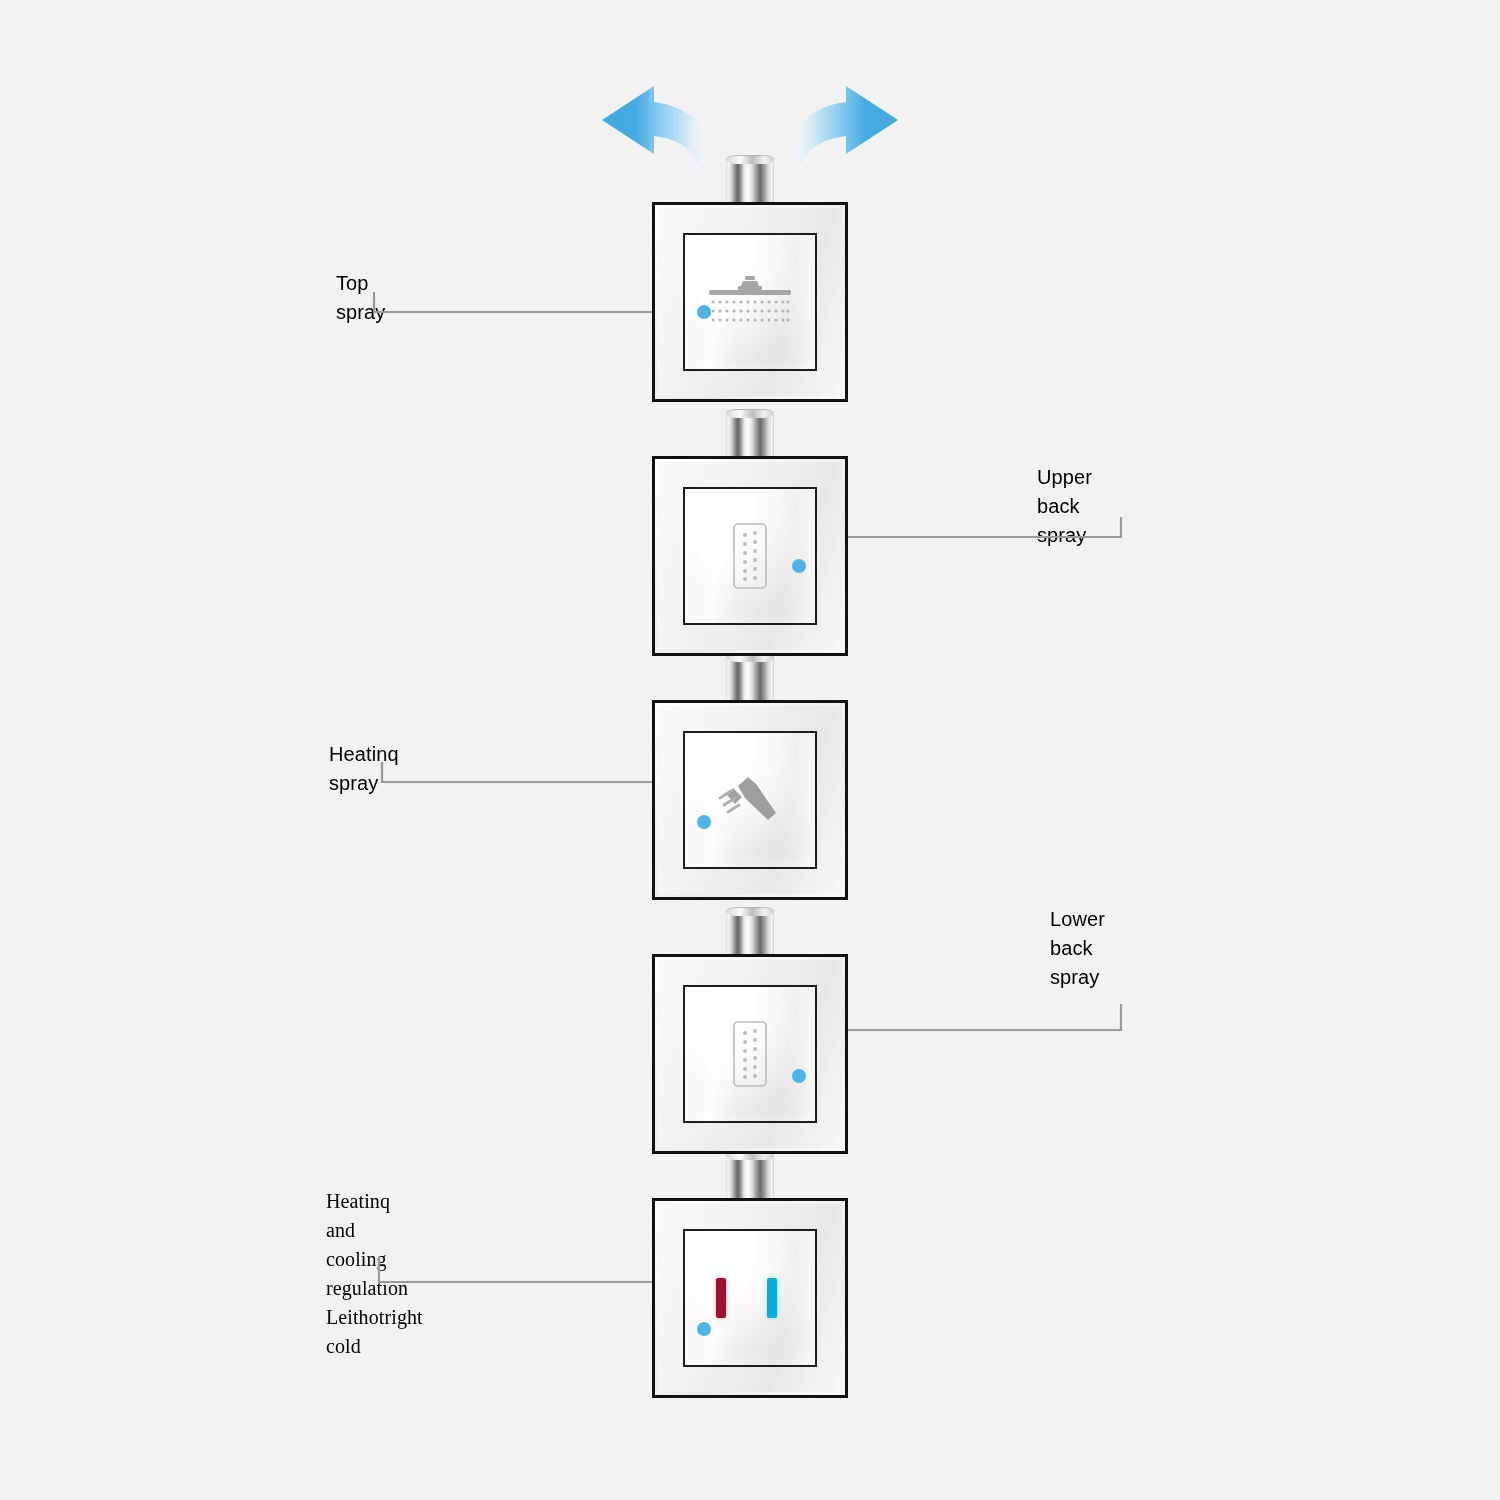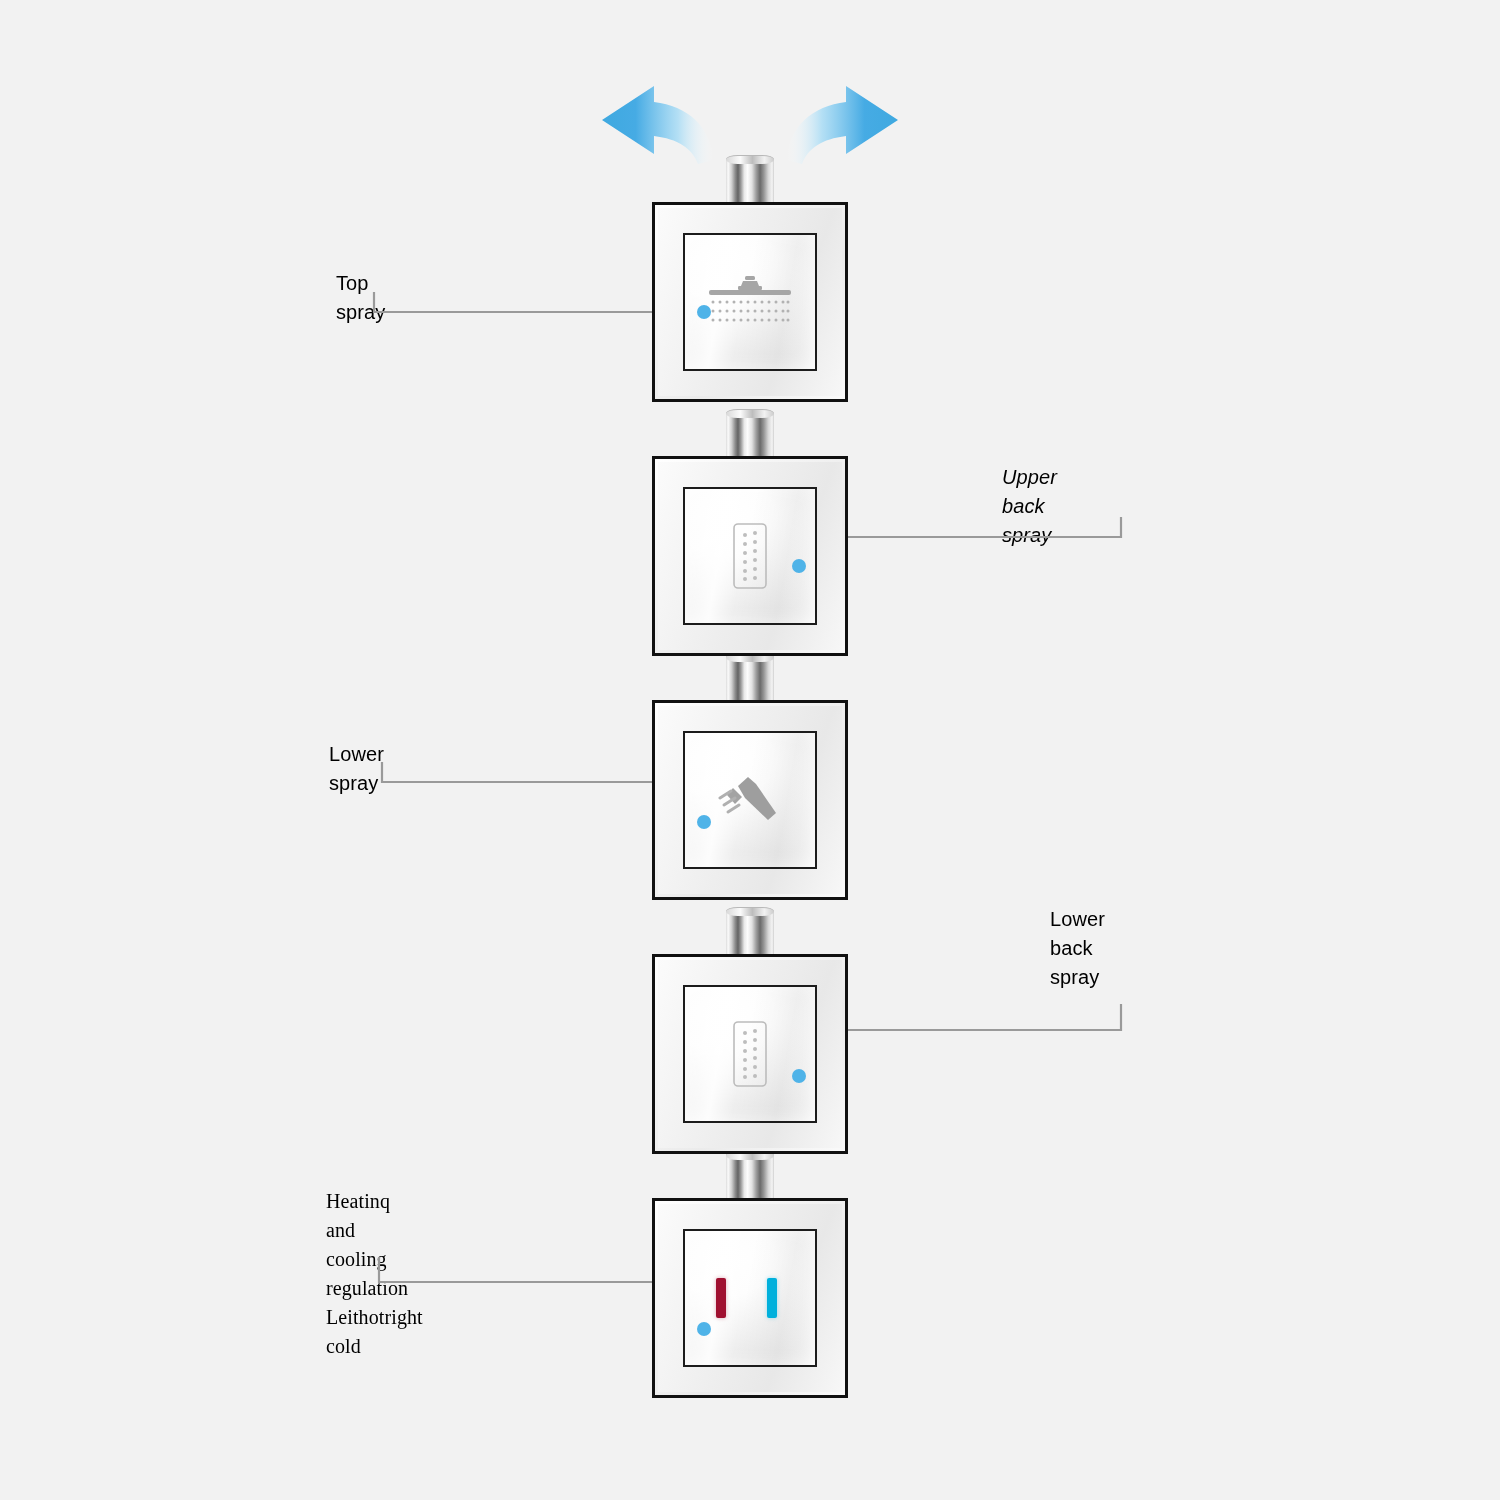--- a/index.html
+++ b/index.html
@@ -200,21 +200,21 @@
             <circle cx="12" cy="56" r="2"></circle>
               <circle cx="22" cy="55" r="2"></circle>
           </g>
         </svg>
       </div>
       <div class="dot" style="left:137px;top:100px;"></div>
     </div>
   </div>
 
   <div class="callout">
-    <div class="lbl" style="left:1002px;top:447px;font-style:italic;">Upper back
+    <div class="lbl" style="left:1037px;top:447px;">Upper back
 spray</div>
     <svg class="lead" style="left:795px;top:515px;width:330px;height:40px;" viewBox="0 0 330 40">
       <path d="M2,22 L326,22 L326,2" fill="none" stroke="#9a9a9a" stroke-width="2.2"></path>
     </svg>
   </div>
 
   <div class="unit" id="u3" style="left:652px;top:656px;width:196px;height:244px;">
     <div class="knob"></div>
     <div class="outer">
       <div class="bezel"></div>
@@ -229,21 +229,21 @@
             <line x1="17" y1="26" x2="6" y2="33"></line>
             <line x1="21" y1="33" x2="10" y2="40"></line>
           </g>
         </svg>
       </div>
       <div class="dot" style="left:42px;top:112px;"></div>
     </div>
   </div>
 
   <div class="callout">
-    <div class="lbl" style="left:329px;top:724px;">Lower spray</div>
+    <div class="lbl" style="left:329px;top:724px;">Heatinq spray</div>
     <svg class="lead" style="left:378px;top:760px;width:330px;height:40px;" viewBox="0 0 330 40">
       <path d="M4,2 L4,22 L328,22" fill="none" stroke="#9a9a9a" stroke-width="2.2"></path>
     </svg>
   </div>
 
   <div class="unit" id="u4" style="left:652px;top:910px;width:196px;height:244px;">
     <div class="knob"></div>
     <div class="outer">
       <div class="bezel"></div>
       <div class="inner">

